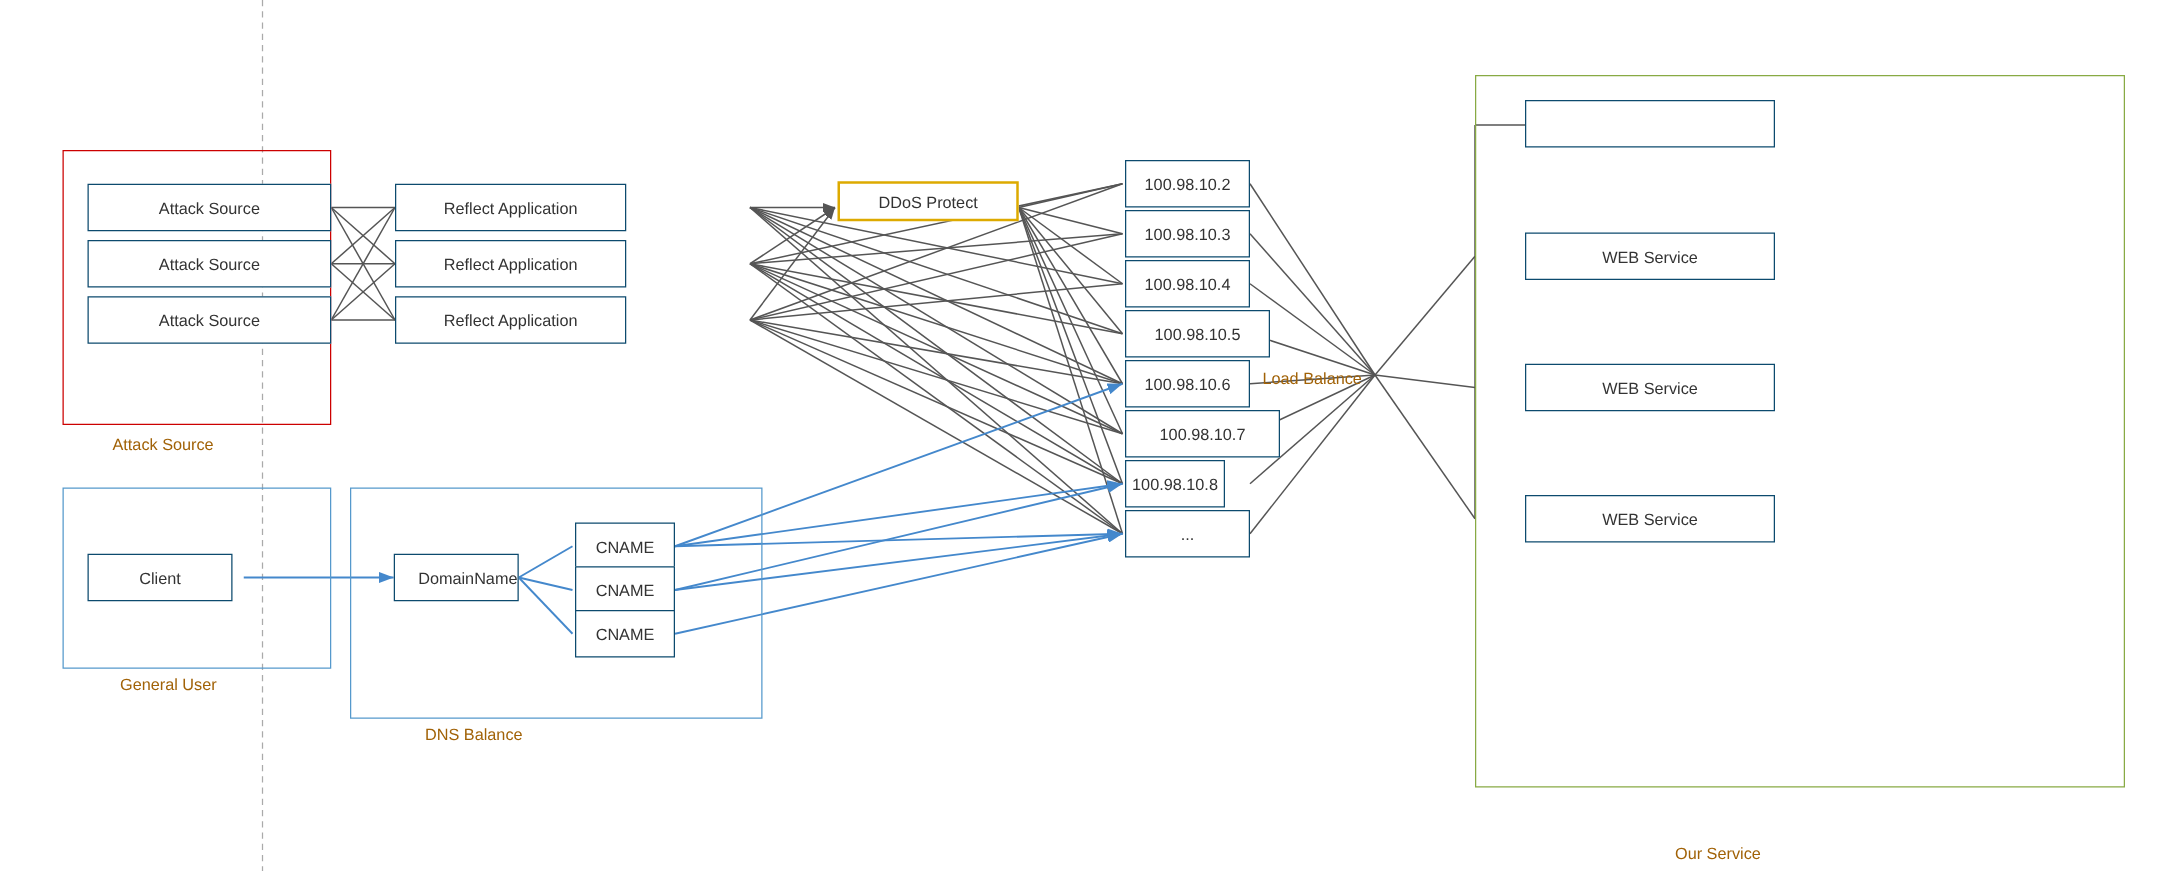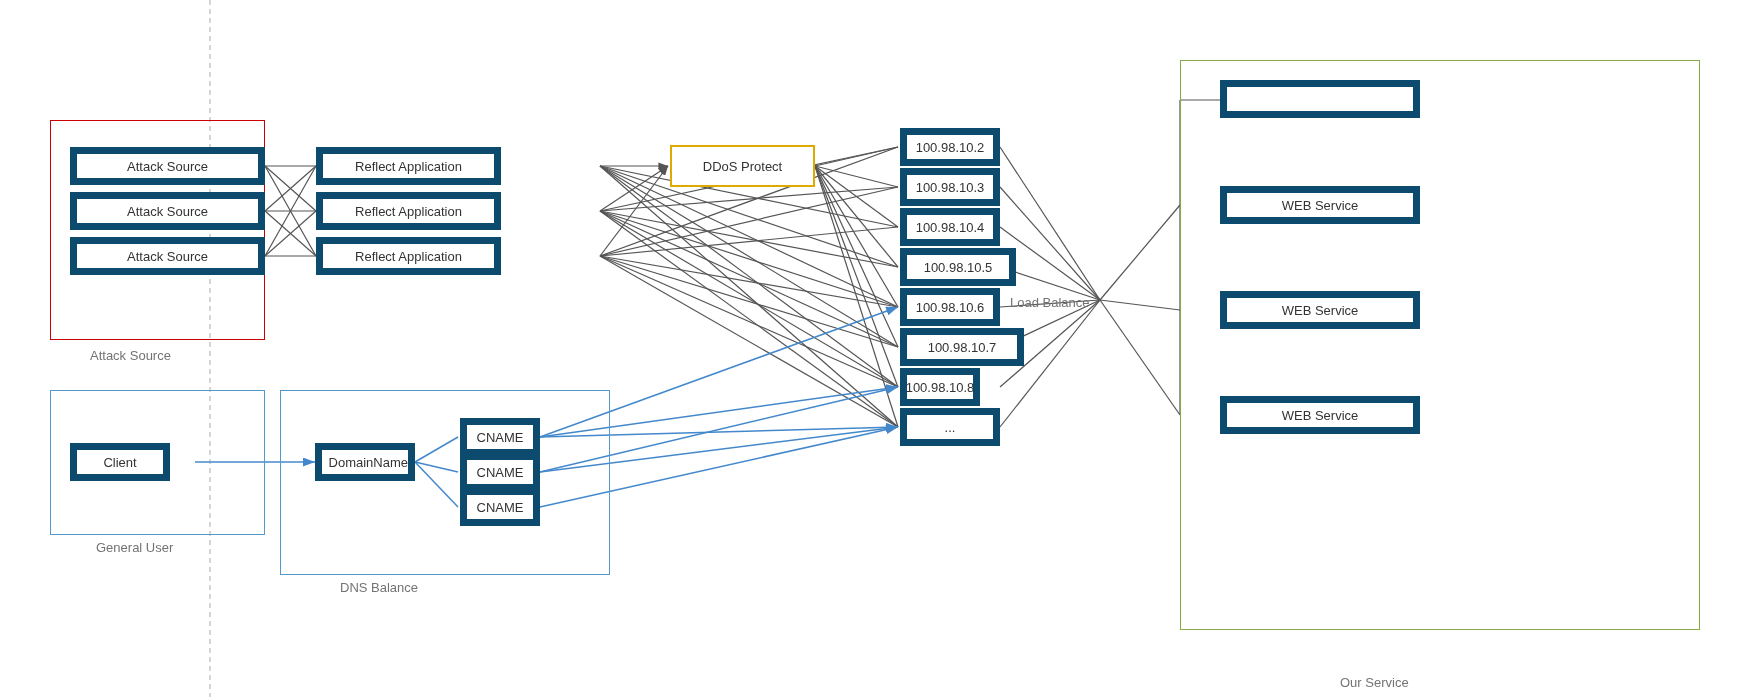--- a/index.html
+++ b/index.html
@@ -14,37 +14,37 @@
     }
     .diagram {
       position: relative;
       width: 1739px;
       height: 697px;
     }
     
     .box {
       position: absolute;
       background: #fff;
-      border: 7px solid #0c4a6e;
+      border: 1px solid #0c4a6e;
       display: flex;
       align-items: center;
       justify-content: center;
       text-align: center;
       font-size: 13px;
       color: #333;
     }
     
     .group {
       position: absolute;
       border: 1.5px solid #999;
     }
     .group-label {
       position: absolute;
       font-size: 13px;
-      color: #737373;
+      color: #a16207;
       text-align: right;
     }
     
     #attack-source-group {
       border: 1.5px solid #cc0000;
       left: 50px;
       top: 120px;
       width: 215px;
       height: 220px;
     }
@@ -71,21 +71,21 @@
       top: 60px;
       width: 520px;
       height: 570px;
     }
     
     #ddos-box {
       border: 2px solid #ddaa00;
       left: 670px;
       top: 145px;
       width: 145px;
-      height: 42px;
+      height: 32px;
     }
     svg.arrows {
       position: absolute;
       top: 0; left: 0;
       width: 1739px;
       height: 697px;
       pointer-events: none;
     }
     .dashed-line {
       stroke: #aaa;
@@ -280,21 +280,21 @@
     <span>WEB Service</span>
   </div>
   <div class="box" style="left:1220px; top:396px; width:200px; height:38px;">
     <span>WEB Service</span>
   </div>
 
   <div id="general-user-group" class="group">
   </div>
   <span class="group-label" style="left:96px; top:540px;">General User</span>
 
-  <div class="box" style="left:70px; top:443px; width:100px; height:38px;">
+  <div class="box" style="left:70px; top:443px; width:116px; height:38px;">
     <span>Client</span>
   </div>
 
   <div id="dns-provider-group" class="group">
   </div>
   <span class="group-label" style="left:340px; top:580px;">DNS Balance</span>
 
   <div class="box" style="left:315px; top:443px; width:100px; height:38px;justify-content:flex-end;">
     <span>DomainName</span>
   </div>

